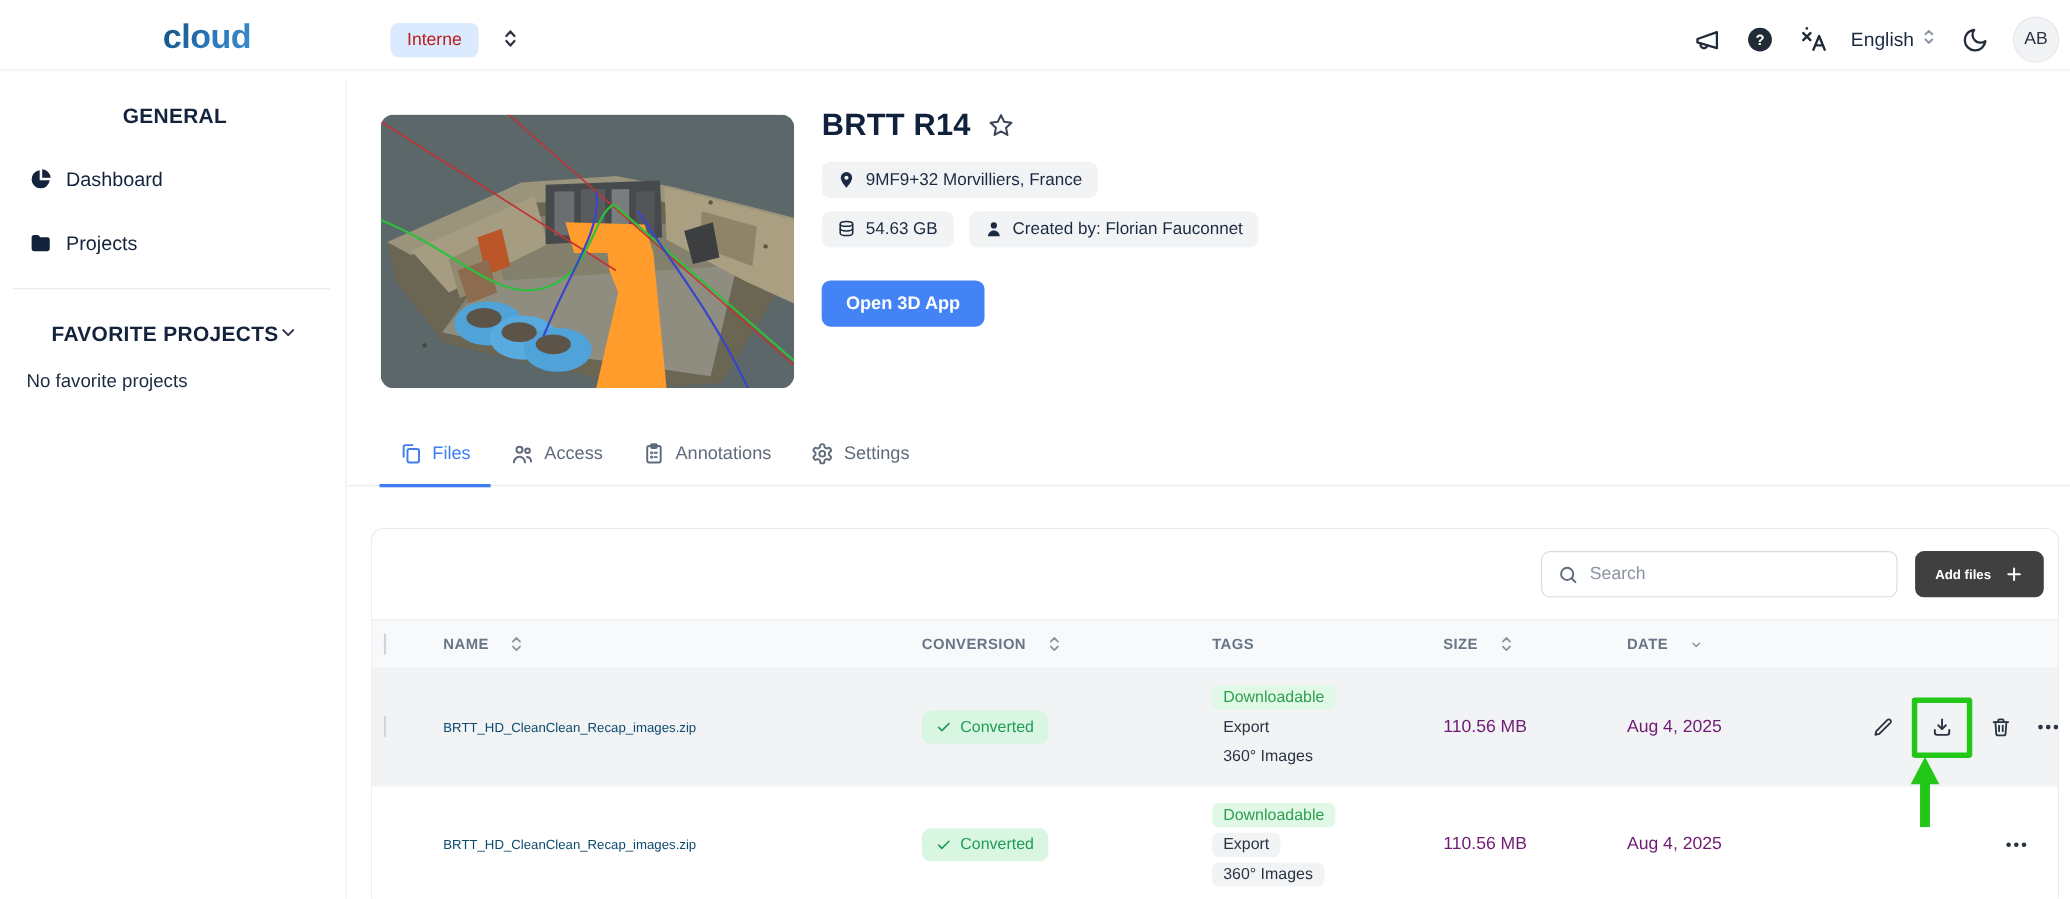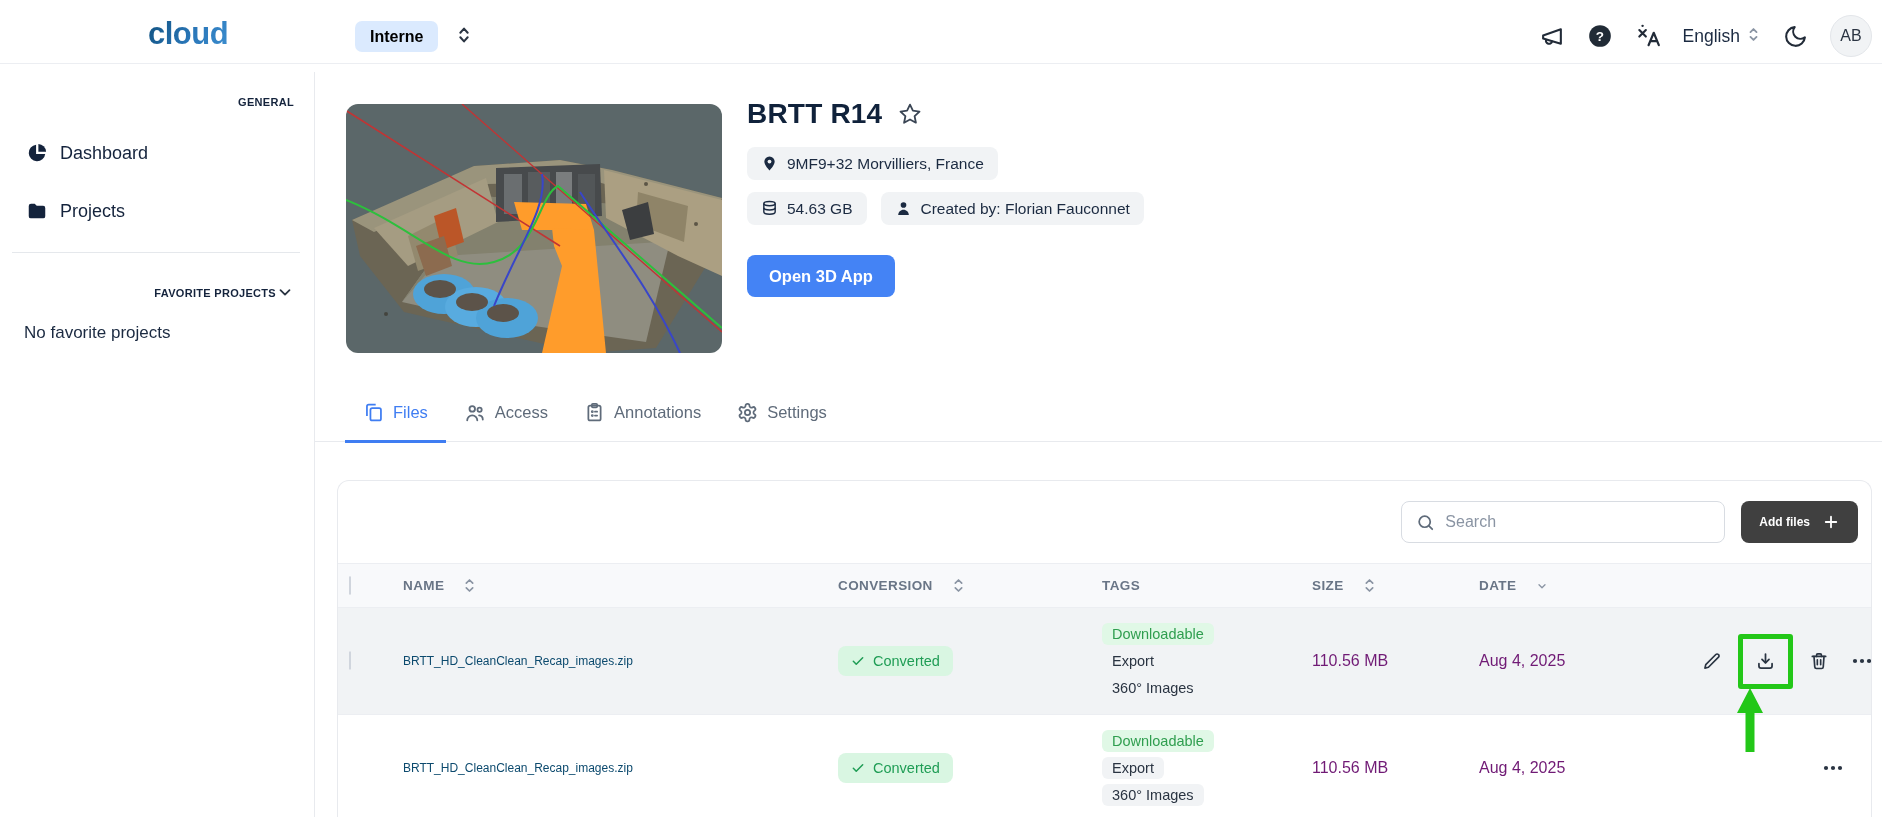--- a/index.html
+++ b/index.html
@@ -6,34 +6,34 @@
   html,body { width:1882px; height:817px; }
   body { font-family:"Liberation Sans", sans-serif; background:#fff; color:#1b2a41; overflow:hidden; }
   #page { position:relative; width:1882px; height:817px; background:#fff; }
 
   
   .topbar { position:absolute; top:0; left:0; width:1882px; height:64px; background:#fff; border-bottom:1px solid #eceef2; z-index:5; }
   .logo { position:absolute; left:148px; top:16px; font-size:31px; font-weight:700; letter-spacing:-0.5px;
           background:linear-gradient(120deg,#10507e 0%,#2a77b9 55%,#3c8ecf 100%);
           -webkit-background-clip:text; background-clip:text; color:transparent; }
   .ws-badge { position:absolute; left:355px; top:21px; height:31px; padding:0 15px; display:inline-flex; align-items:center;
-              background:#dbeafe; color:#000000; border-radius:7px; font-size:16px; font-weight:700; }
+              background:#dbeafe; color:#b91c1c; border-radius:7px; font-size:16px; font-weight:400; }
   .unfold { position:absolute; left:453px; top:24px; color:#2a3442; }
   .topbar-right { position:absolute; right:10px; top:0; height:72px; display:flex; align-items:center; gap:22px; }
   .tb-icon { color:#222b38; display:flex; align-items:center; cursor:pointer; }
   .lang { display:flex; align-items:center; gap:6px; cursor:pointer; }
   .lang-label { font-size:17.5px; color:#1b2a41; }
   .chev-sm { color:#8a94a3; }
   .avatar { width:42px; height:42px; border-radius:50%; background:#f1f3f5; border:1px solid #e3e6ea;
             display:flex; align-items:center; justify-content:center; font-size:16px; color:#2a3442; }
 
   
   .sidebar { position:absolute; top:72px; left:0; width:315px; height:745px; background:#fff; border-right:1px solid #e8eaee; }
-  .side-section-title { display:flex; align-items:center; justify-content:flex-end; padding:0 20px 0 24px;
-                        font-size:11px; font-weight:700; letter-spacing:0.3px; color:#14233c; }
+  .side-section-title { display:flex; align-items:center; justify-content:center; padding:0 20px 0 24px;
+                        font-size:19px; font-weight:700; letter-spacing:0.3px; color:#14233c; }
   .t-general { margin-top:24px; }
   .side-item { display:flex; align-items:center; gap:12px; padding:0 12px 0 26px; height:26px; margin-top:32px;
                font-size:18px; color:#14233c; cursor:pointer; }
   .side-item .ic { display:flex; color:#14233c; }
   .side-divider { height:1px; background:#e5e8ec; margin:28px 14px 0 12px; }
   .t-fav { margin-top:30px; cursor:pointer; }
   .fav-empty { margin:20px 0 0 24px; font-size:17px; color:#1b2a41; }
 
   
   .main { position:absolute; top:72px; left:315px; width:1567px; height:745px; background:#fff; }

